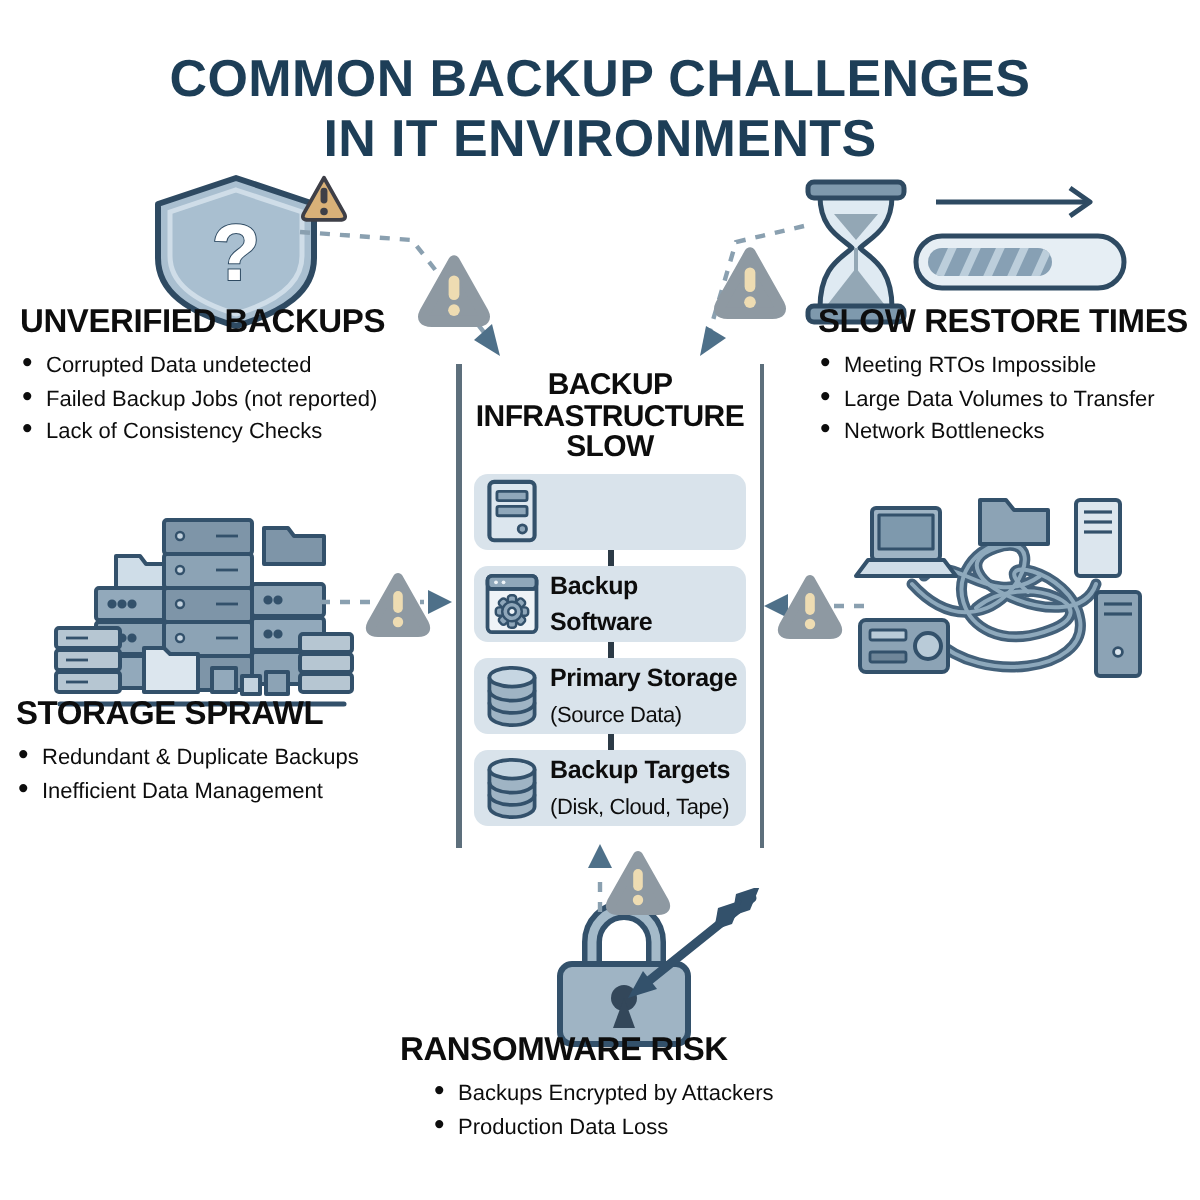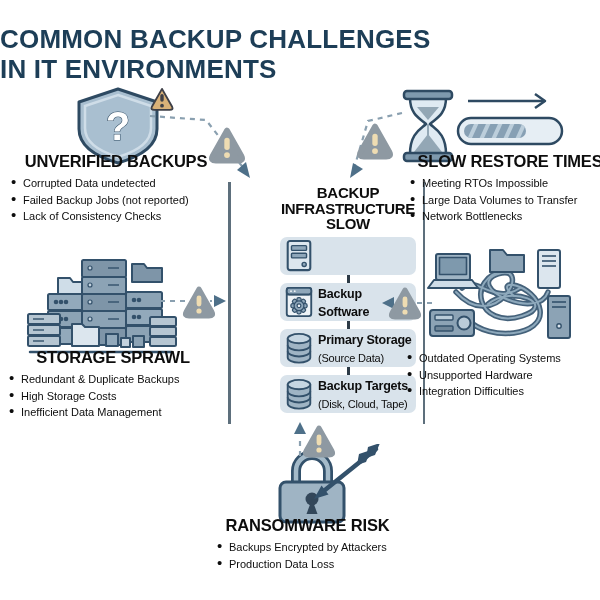--- a/index.html
+++ b/index.html
@@ -1,27 +1,27 @@
 <!DOCTYPE html>
 <html><head>
 <meta charset="utf-8">
 <style>
   html,body{margin:0;padding:0;background:#fff;}
   .canvas{position:relative;width:600px;height:600px;background:#ffffff;overflow:hidden;
           font-family:"Liberation Sans",sans-serif;color:#0d0d0d;}
   .abs{position:absolute;}
-  .title{top:24px;left:0;width:600px;font-weight:bold;
+  .title{top:24px;left:0;width:600px;text-align:center;font-weight:bold;
          font-size:26px;line-height:30px;letter-spacing:.2px;color:#1d3e57;margin:0;}
-  .sec-heading{text-align:center;font-weight:bold;font-size:16.5px;line-height:19px;
+  .sec-heading{font-weight:bold;font-size:16.5px;line-height:19px;
                letter-spacing:-.2px;color:#0d0d0d;margin:0 0 4px 0;}
   ul.bullets{list-style:none;margin:2px 0 0 0;padding:0;font-size:11px;line-height:16.5px;}
   ul.bullets li{position:relative;padding-left:13px;}
   ul.bullets li::before{content:"\2022";position:absolute;left:1px;top:-1px;font-size:15px;}
   
-  .stack{left:228px;top:182px;width:154px;height:242px;padding-left:43px;}
+  .stack{left:228px;top:182px;width:154px;height:242px;}
   .bracket{position:absolute;top:0;bottom:0;width:2.5px;background:#5d6f7c;}
   .bracket.l{left:0;} .bracket.r{right:0;}
   .stack-title{padding-top:3px;text-align:center;font-weight:bold;font-size:15px;
                line-height:15.5px;letter-spacing:-.3px;}
   .layers{margin-top:5px;}
   .layer{width:136px;margin:0 auto;background:#d9e3eb;border-radius:7px;height:38px;
          display:flex;align-items:center;padding:0;box-sizing:border-box;}
   .layer .lic{flex:0 0 38px;display:flex;justify-content:center;}
   .layer .ltx{flex:1;padding-right:2px;}
   .layer-label{font-weight:bold;font-size:12.5px;line-height:13.5px;letter-spacing:-.2px;}
@@ -299,31 +299,25 @@
       <li>Meeting RTOs Impossible</li>
       <li>Large Data Volumes to Transfer</li>
       <li>Network Bottlenecks</li>
     </ul>
   </div>
 
   <div class="abs blk-sprawl">
     <p class="sec-heading">STORAGE SPRAWL</p>
     <ul class="bullets">
       <li>Redundant &amp; Duplicate Backups</li>
-      <li>High Storage Costs</li>
       <li>Inefficient Data Management</li>
     </ul>
   </div>
 
   <div class="abs blk-legacy">
-    <ul class="bullets">
-      <li>Outdated Operating Systems</li>
-      <li>Unsupported Hardware</li>
-      <li>Integration Difficulties</li>
-    </ul>
   </div>
 
   <div class="abs blk-ransom">
     <p class="sec-heading">RANSOMWARE RISK</p>
     <ul class="bullets">
       <li>Backups Encrypted by Attackers</li>
       <li>Production Data Loss</li>
     </ul>
   </div>
 

